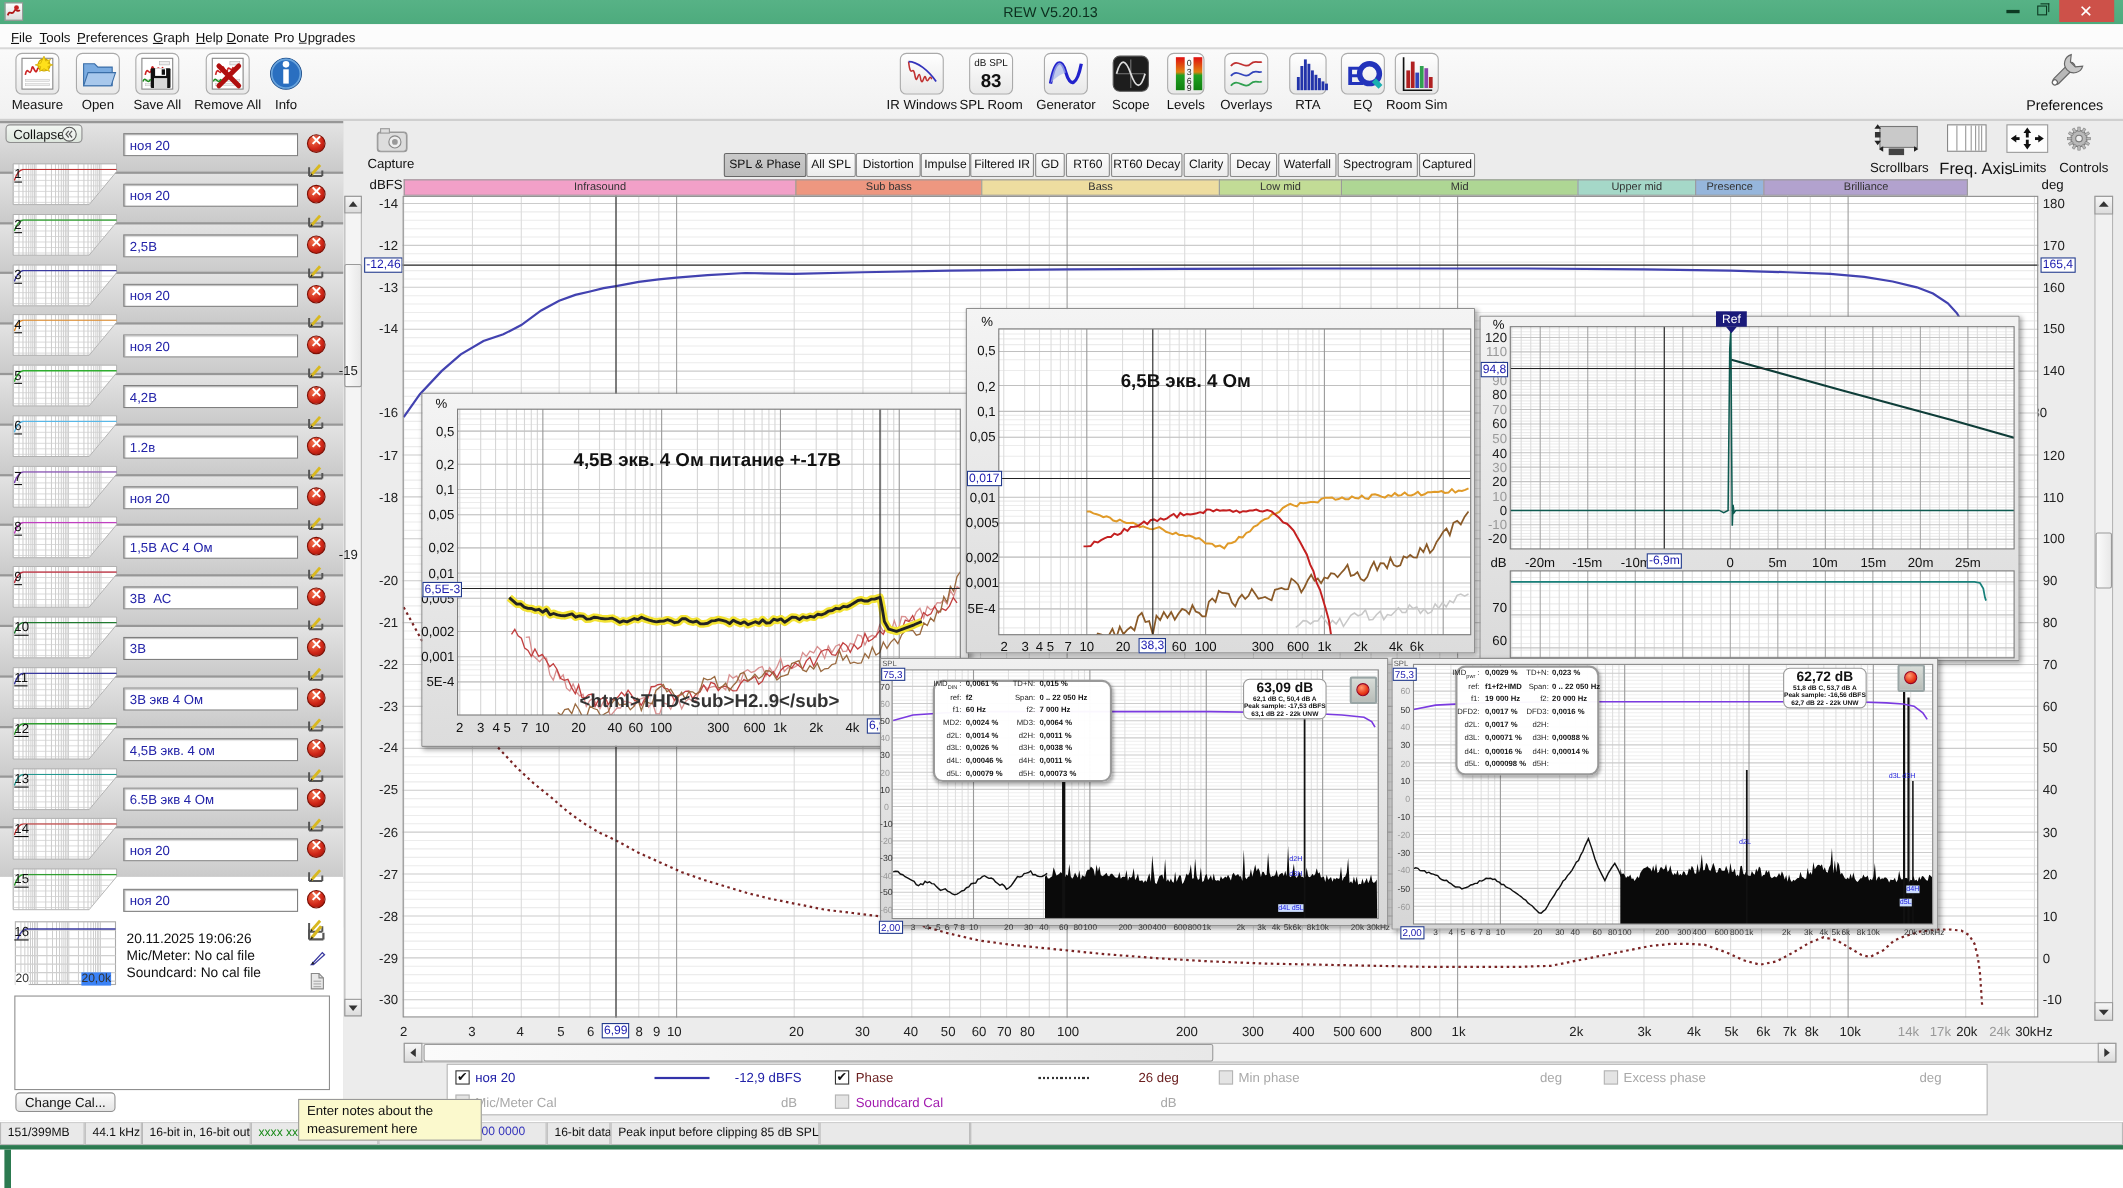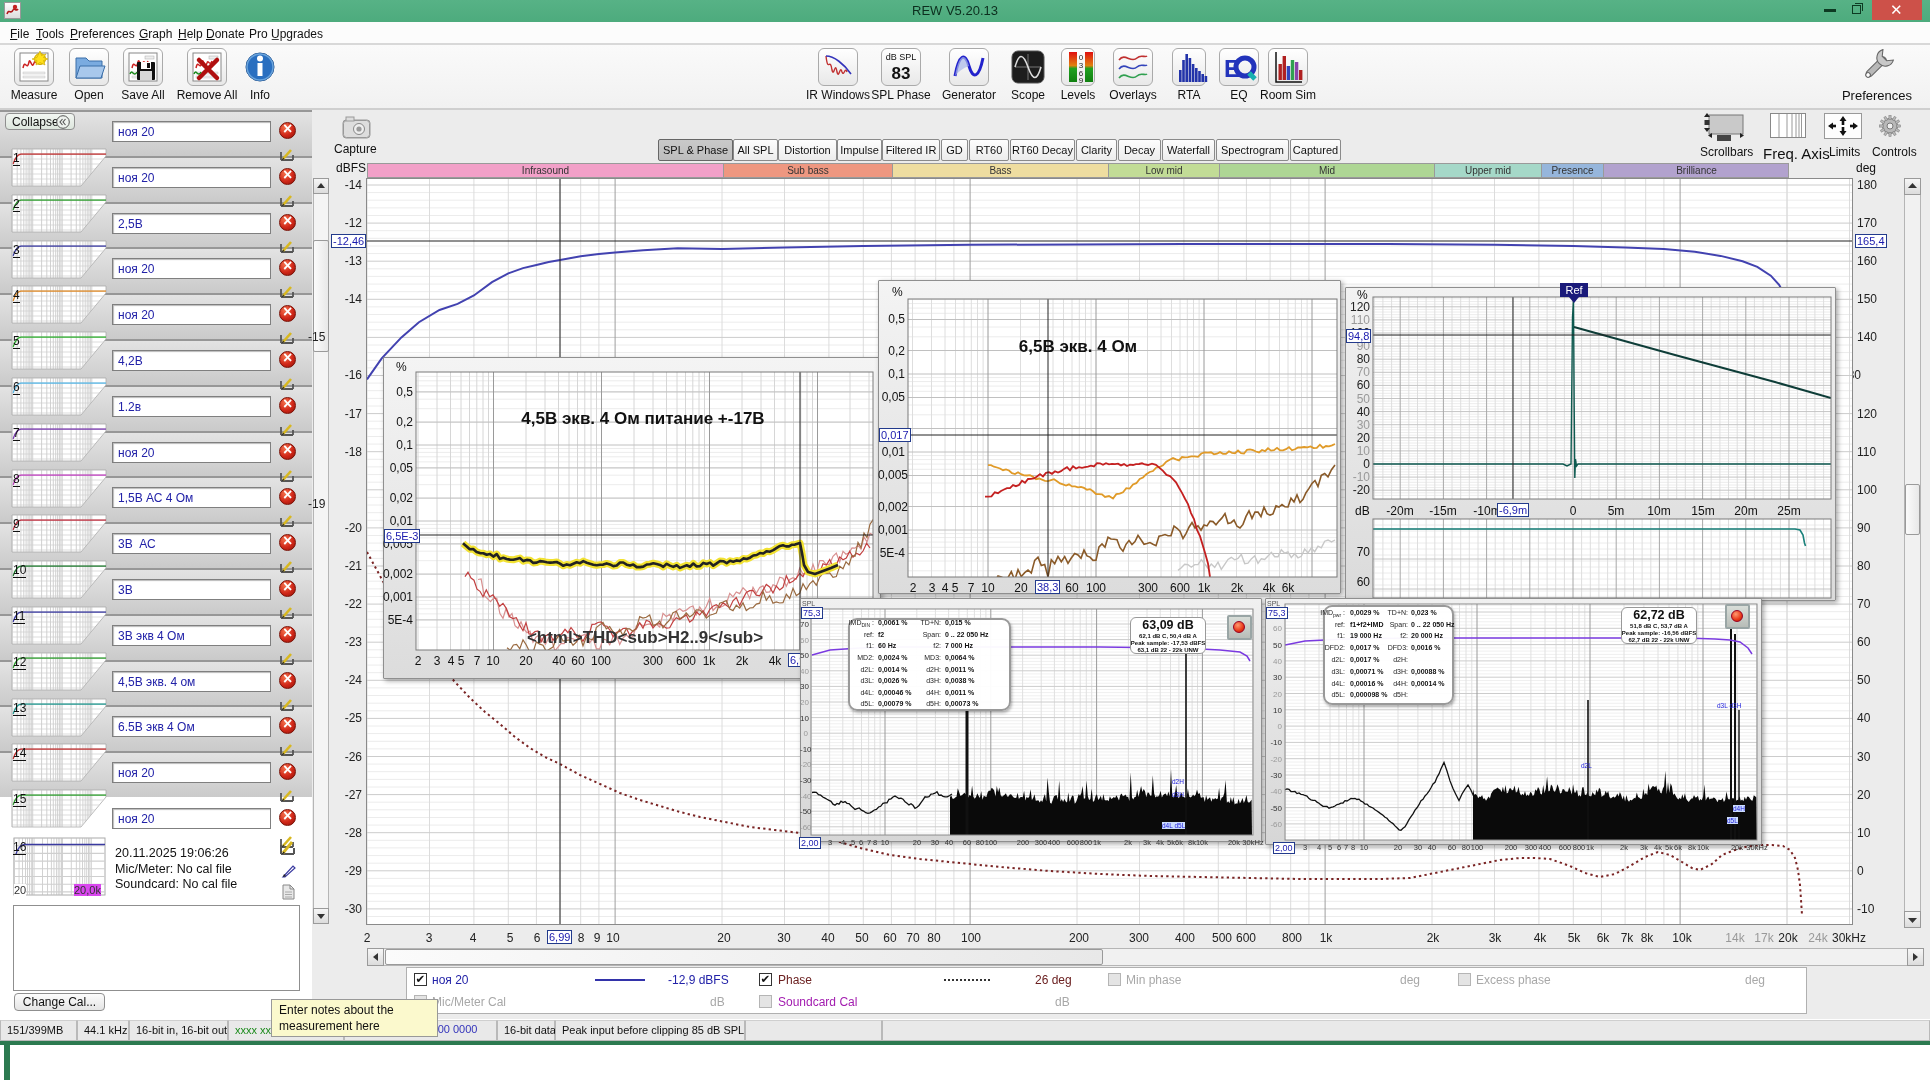--- a/index.html
+++ b/index.html
@@ -107,21 +107,21 @@
     <svg style="left:818px;top:48px" width="40" height="38" viewBox="0 0 40 38">
       <path d="M8 8 C10 26 12 8 14 22 C16 30 17 12 19 24 C21 32 22 16 24 24 C26 29 27 18 29 24" stroke="#c03030" stroke-width="1.4" fill="none"></path>
       <path d="M8 8 C16 8 26 16 33 26" stroke="#3333bb" stroke-width="1.6" fill="none"></path>
     </svg>
     <div class="ab tl" style="left:838px;top:88px;width:200px;margin-left:-100px;text-align:center;font-size:12px">IR Windows</div>
 <div class="ab" style="left:881px;top:48px;width:40px;height:38px;border:1px solid #aaa;border-radius:6px;background:linear-gradient(#ffffff,#e8e8e8)"></div>
     <svg style="left:881px;top:48px" width="40" height="38" viewBox="0 0 40 38">
       <text x="20" y="12" font-size="9" text-anchor="middle" fill="#111" font-family="Liberation Sans">dB SPL</text>
       <text x="20" y="31" font-size="17" font-weight="bold" text-anchor="middle" fill="#111" font-family="Liberation Sans">83</text>
     </svg>
-    <div class="ab tl" style="left:901px;top:88px;width:200px;margin-left:-100px;text-align:center;font-size:12px">SPL Phase</div>
+    <div class="ab tl" style="left:901px;top:88px;width:200px;margin-left:-100px;text-align:center;font-size:12px">SPL Room</div>
 <div class="ab" style="left:949px;top:48px;width:40px;height:38px;border:1px solid #aaa;border-radius:6px;background:linear-gradient(#ffffff,#e8e8e8)"></div>
     <svg style="left:949px;top:48px" width="40" height="38" viewBox="0 0 40 38">
       <path d="M6 28 C10 6 16 4 20 18 C24 32 30 30 34 10" stroke="#2222cc" stroke-width="3" fill="none"></path>
       <path d="M6 28 C10 6 16 4 20 18 L 20 18 C14 20 9 24 6 28" fill="#aab8e8" opacity="0.7"></path>
     </svg>
     <div class="ab tl" style="left:969px;top:88px;width:200px;margin-left:-100px;text-align:center;font-size:12px">Generator</div>
 <svg style="left:1008px;top:48px" width="40" height="38" viewBox="0 0 40 38">
       <rect x="4" y="3" width="32" height="32" rx="6" fill="#1d1d1d" stroke="#555"></rect>
       <path d="M7 19 h26 M20 6 v26" stroke="#777" stroke-width="1"></path>
       <path d="M7 19 C11 5 15 5 20 19 C25 33 29 33 33 19" stroke="#ddd" stroke-width="1.6" fill="none"></path>
@@ -459,21 +459,21 @@
 <svg style="left:14px;top:838px" width="91" height="57">
       <rect x="0" y="0" width="91" height="57" fill="#fff" stroke="#aaa"></rect>
       <g transform="scale(0.968,1.54)">
         <path d="M0.0 0V37M5.2 0V37M8.9 0V37M11.8 0V37M14.1 0V37M16.1 0V37M17.8 0V37M19.3 0V37M29.6 0V37M34.8 0V37M38.5 0V37M41.3 0V37M43.7 0V37M45.6 0V37M47.4 0V37M48.9 0V37M59.1 0V37M64.3 0V37M68.0 0V37M70.9 0V37M73.2 0V37M75.2 0V37M76.9 0V37M78.4 0V37M20.7 0V37M50.2 0V37M79.8 0V37" stroke="#bdbdbd" stroke-width="0.7" fill="none"></path>
         <path d="M0 5H94M0 10H94M0 15H94M0 20H94M0 25H94M0 30H94M0 35H94" stroke="#cfcfcf" stroke-width="0.7" fill="none"></path>
       </g>
       <path d="M2 16 C4 10 6 7 10 6.5 H91" stroke="#3a3aa0" stroke-width="1.3" fill="none"></path>
     </svg>
 <div class="num" style="top:841px">16</div>
 <div class="ab tl" style="left:14px;top:884px;font-size:11px;color:#333;background:#fff">20</div>
-<div class="ab tl" style="left:74px;top:884px;font-size:11px;color:#333;background:#d946ef">20,0k</div>
+<div class="ab tl" style="left:74px;top:884px;font-size:11px;color:#333;background:#3b82f6">20,0k</div>
 <div class="ab tl" style="left:115px;top:846px;font-size:12.5px">20.11.2025 19:06:26</div>
 <div class="ab tl" style="left:115px;top:862px;font-size:12.5px">Mic/Meter: No cal file</div>
 <div class="ab tl" style="left:115px;top:877px;font-size:12.5px">Soundcard: No cal file</div>
 <svg style="left:280px;top:840px" width="16" height="15">
       <path d="M1 14 V5 M1 14 H14 M14 14 V8" stroke="#555" stroke-width="2" fill="none"></path>
       <path d="M3 13 L12 2" stroke="#d8b81f" stroke-width="2.8"></path>
       <path d="M2 14 L5 13 L3.4 11.4 Z" fill="#222"></path>
     </svg>
 <svg style="left:282px;top:864px" width="14" height="14">
       <path d="M1 13 L11 2 L13 4 L3 13 Z" fill="#fff" stroke="#3a3aa0" stroke-width="1.2"></path>

